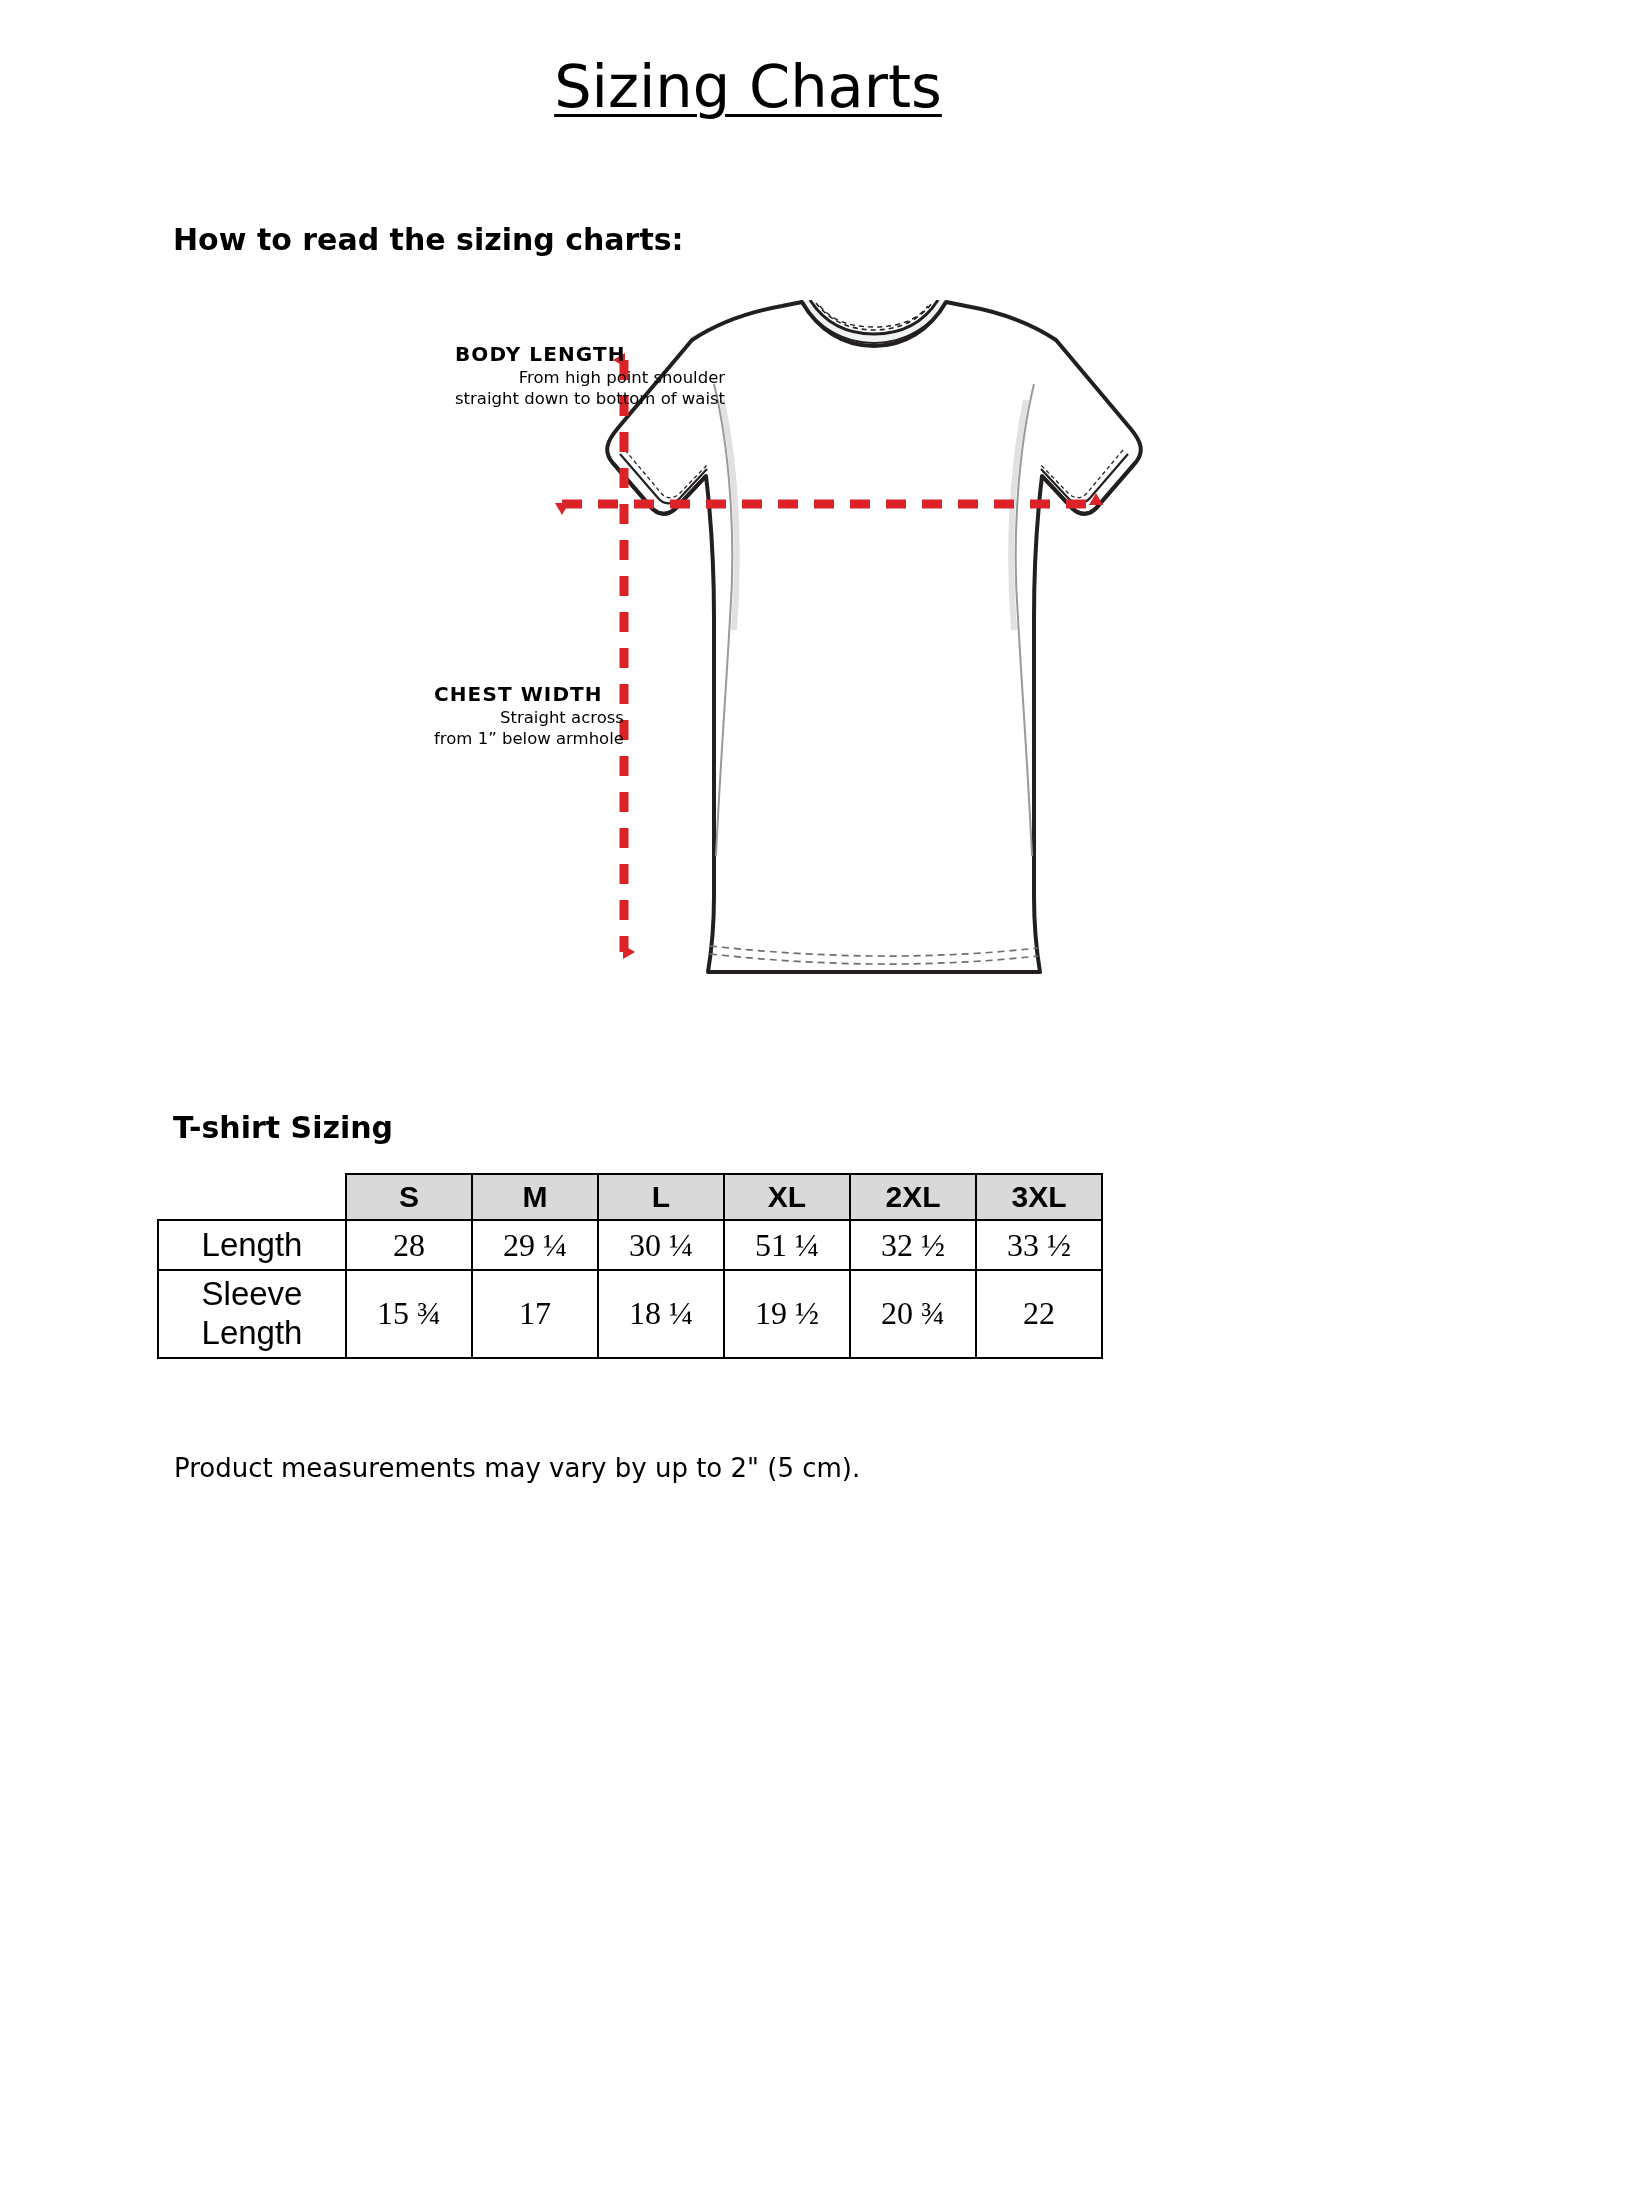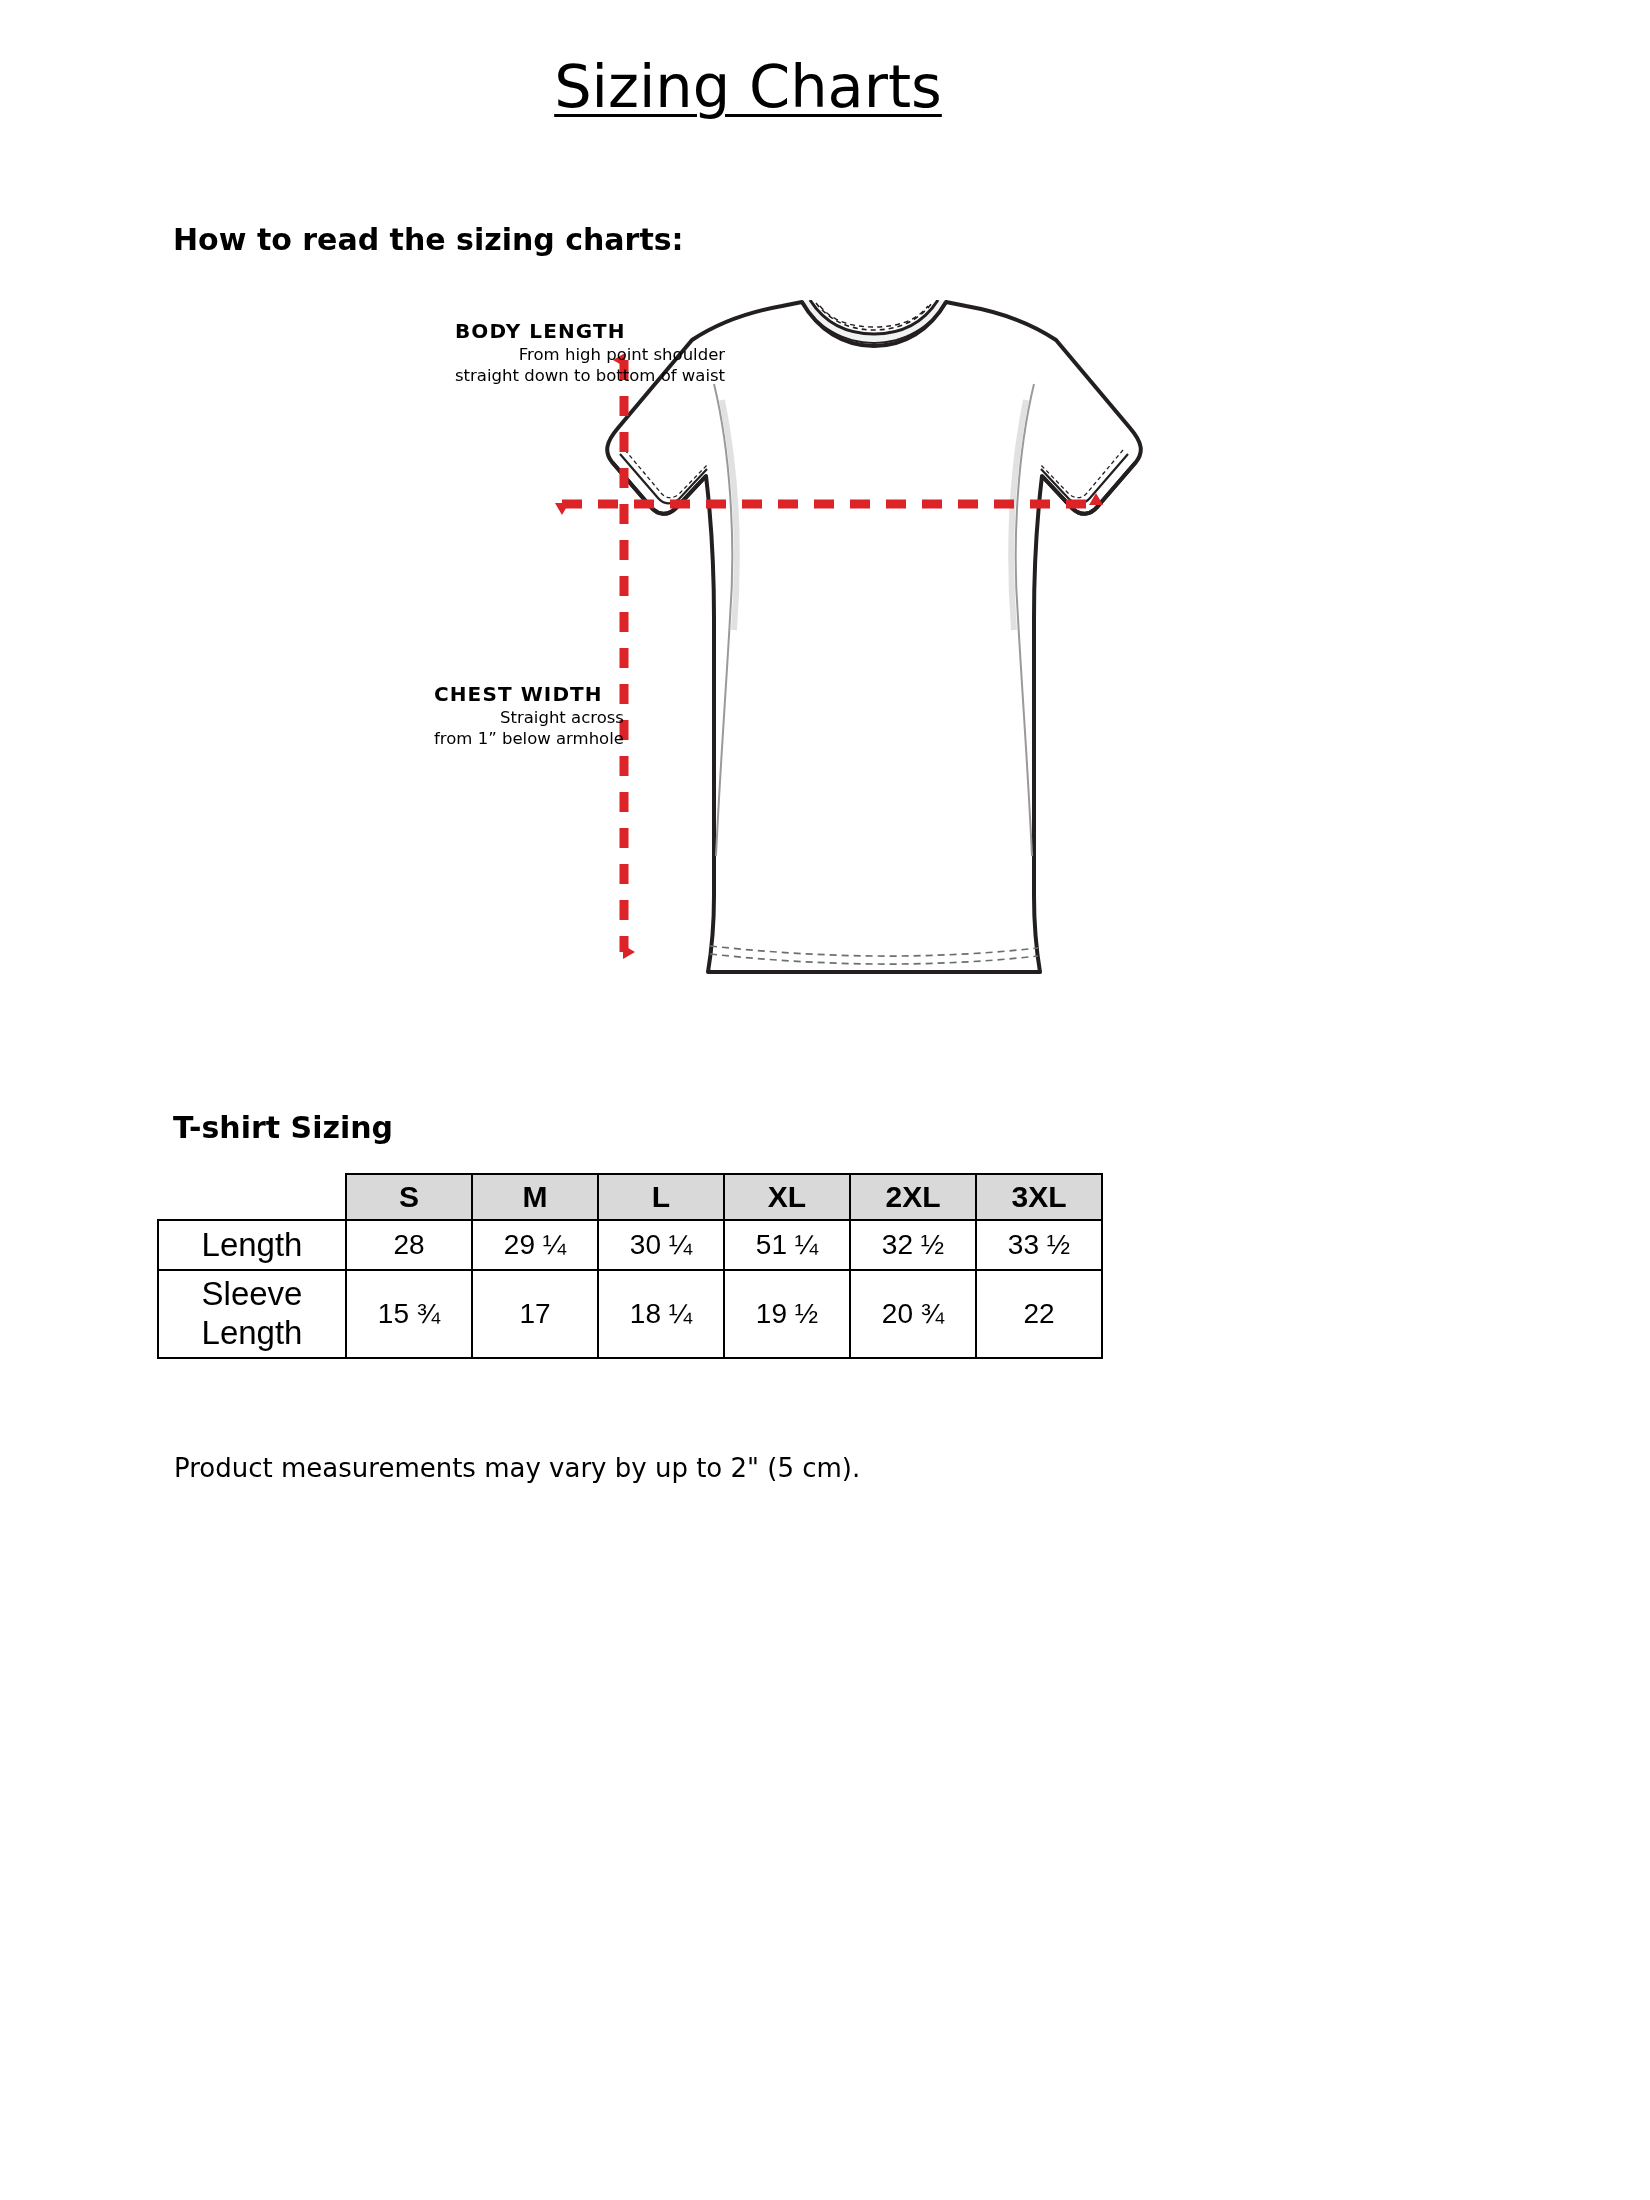--- a/index.html
+++ b/index.html
@@ -80,21 +80,21 @@
     line-height: 1.25;
     white-space: nowrap;
   }
   .callout .callout-line {
     font-family: "DejaVu Sans", sans-serif;
     font-size: 16.5px;
     line-height: 1.28;
     white-space: nowrap;
     text-align: right;
   }
-  #callout-body-length { top: 319px; left: 455px; }
+  #callout-body-length { top: 342px; left: 455px; }
   #callout-chest-width { top: 682px; left: 434px; }
 
   
   #size-table-wrap {
     position: absolute;
     top: 1173px;
     left: 157px;
   }
   table.size-table {
     border-collapse: collapse;
@@ -124,21 +124,22 @@
     height: 44px;
     line-height: 44px;
   }
   table.size-table td.row-label {
     font-size: 33px;
     line-height: 1.18;
     padding: 4px 0;
   }
   table.size-table td.value {
     height: 48px;
-    font-size: 28px;
+    font-size: 32px;
+    font-family: Liberation Serif, serif;
   }
   table.size-table tr.tall td { height: 74px; }
 </style>
 </head>
 <body>
 
 <div class="doc-title"><span class="tu">Sizing Charts</span></div>
 
 <div class="section-heading" id="heading-howto">How to read the sizing charts:</div>
 

